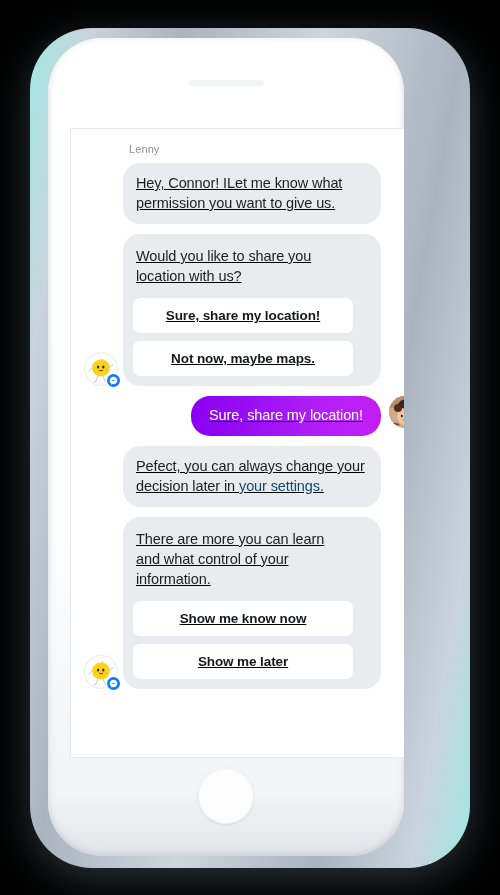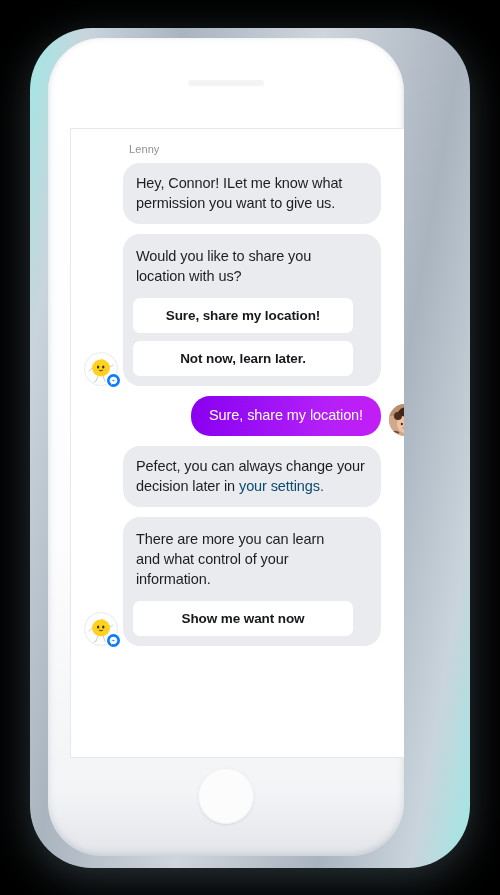--- a/index.html
+++ b/index.html
@@ -92,22 +92,22 @@
   .sender-name {
     font-size: 11px;
     color: #8c8f94;
     margin: 4px 0 8px 50px;
     letter-spacing: 0.1px;
   }
 
   
   .row {
     display: flex;
-    align-items: flex-end;
     margin-bottom: 10px;
+    text-decoration: underline;
   }
   .row.incoming { justify-content: flex-start; }
   .row.outgoing { justify-content: flex-end; }
 
   .avatar-slot {
     width: 44px;
     min-width: 44px;
     display: flex;
     justify-content: center;
     align-items: flex-end;
@@ -265,21 +265,21 @@
                     <path d="M6 1C3.1 1 .9 3.1.9 5.9c0 1.6.7 3 1.9 3.9v2l1.8-1c.45.12.93.19 1.4.19 2.9 0 5.1-2.1 5.1-4.9S8.9 1 6 1z" fill="#ffffff"></path>
                     <path d="M2.9 7.3L5.3 4.8l1.3 1.3 2-1.3-2.3 2.5-1.3-1.3z" fill="#0a7cff"></path>
                   </svg>
                 </div>
               </div>
             </div>
             <div class="bubble with-buttons">
               <p>Would you like to share you location with us?</p>
               <div class="quick-replies">
                 <button class="qr-button">Sure, share my location!</button>
-                <button class="qr-button">Not now, learn later.</button>
+                <button class="qr-button">Not now, maybe maps.</button>
               </div>
             </div>
           </div>
 
           <div class="row outgoing">
             <div class="bubble-out">Sure, share my location!</div>
             <div class="user-avatar">
               <svg width="32" height="32" viewBox="0 0 32 32" aria-hidden="true">
                 <rect width="32" height="32" fill="#cfa98b"></rect>
                 <rect x="0" y="0" width="32" height="12" fill="#b98f6e"></rect>
@@ -324,21 +324,22 @@
                   <svg width="9" height="9" viewBox="0 0 12 12" aria-hidden="true">
                     <path d="M6 1C3.1 1 .9 3.1.9 5.9c0 1.6.7 3 1.9 3.9v2l1.8-1c.45.12.93.19 1.4.19 2.9 0 5.1-2.1 5.1-4.9S8.9 1 6 1z" fill="#ffffff"></path>
                     <path d="M2.9 7.3L5.3 4.8l1.3 1.3 2-1.3-2.3 2.5-1.3-1.3z" fill="#0a7cff"></path>
                   </svg>
                 </div>
               </div>
             </div>
             <div class="bubble with-buttons">
               <p>There are more you can learn and what control of your information.</p>
               <div class="quick-replies">
-                <button class="qr-button">Show me want now</button>
+                <button class="qr-button">Show me know now</button>
+                <button class="qr-button">Show me later</button>
               </div>
             </div>
           </div>
 
         </div>
       </div>
 
       <div class="home-button"></div>
 
     </div>

